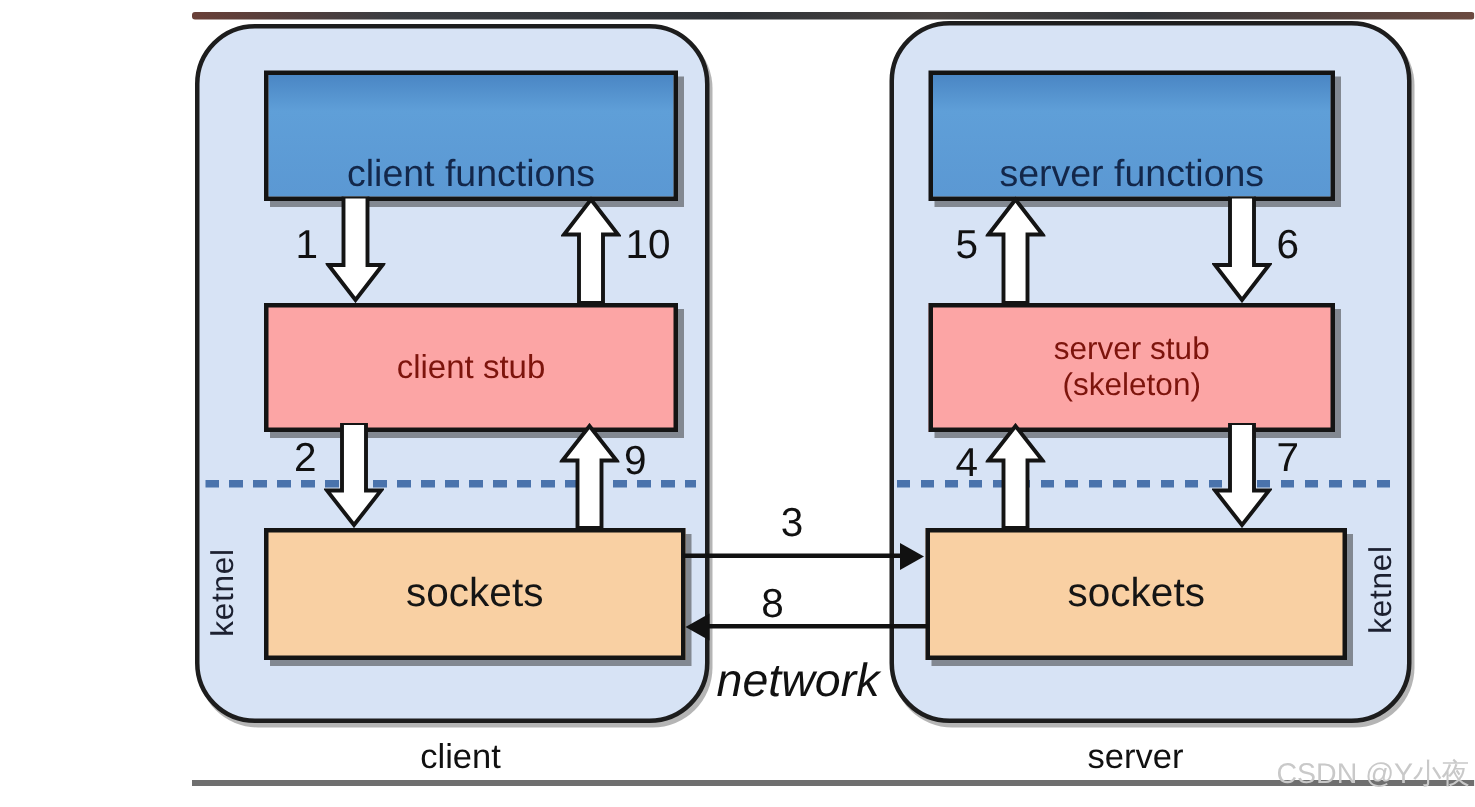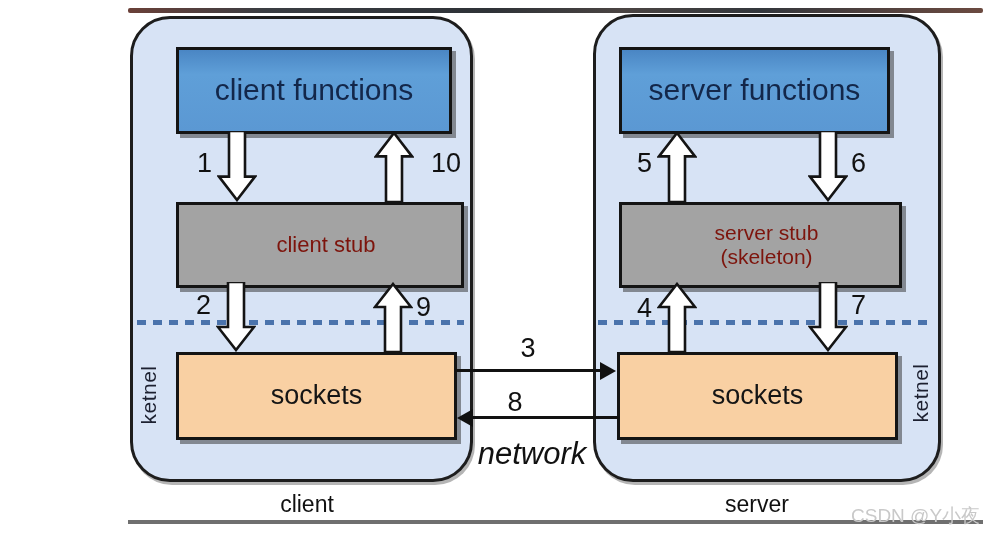--- a/index.html
+++ b/index.html
@@ -27,22 +27,22 @@
     background:repeating-linear-gradient(90deg,#4a73ac 0 9px,transparent 9px 16px);
   }
   .dash-client{left:137px;top:320px;width:327px;}
   .dash-server{left:598px;top:320px;width:333px;}
   
   .box{
     border:3px solid #141414;box-shadow:4px 4px 0 rgba(45,45,45,.5);
     display:flex;align-items:center;justify-content:center;flex-direction:column;
     z-index:3;text-align:center;line-height:1.15;
   }
-  .box-functions{background:linear-gradient(180deg,#4a86c4,#5f9fd8 30%,#5b98d3);color:#13274a;font-size:30px;}
-  .box-stub{background:#a3a3a3;color:#7d140c;font-size:22px;padding-left:12px;}
+  .box-functions{background:linear-gradient(180deg,#4a86c4,#5f9fd8 30%,#5b98d3);color:#13274a;font-size:25px;justify-content:flex-end;}
+  .box-stub{background:#fca5a5;color:#7d140c;font-size:22px;}
   .box-sockets{background:#f9d0a3;color:#151515;font-size:27px;}
   .cfun{left:176px;top:47px;width:270px;height:81px;}
   .sfun{left:619px;top:47px;width:265px;height:81px;}
   .cstub{left:176px;top:202px;width:270px;height:80px;}
   .sstub{left:619px;top:202px;width:265px;height:80px;font-size:21px;}
   .csock{left:176px;top:352px;width:275px;height:82px;}
   .ssock{left:617px;top:352px;width:275px;height:82px;}
   
   .barrow{position:absolute;width:40px;z-index:4;overflow:visible;}
   
@@ -128,21 +128,21 @@
       <use href="#block-arrow-down"></use>
     </svg>
   <svg class="barrow" style="left:657px;top:282px;height:70px">
       <use href="#block-arrow-up"></use>
     </svg>
   <svg class="barrow" style="left:808px;top:282px;height:70px">
       <use href="#block-arrow-down"></use>
     </svg>
 
   <div class="abs num num-r" style="left:186px;top:148px">1</div>
-  <div class="abs num" style="left:431px;top:148px">10</div>
+  <div class="abs num" style="left:417px;top:148px">10</div>
   <div class="abs num num-r" style="left:185px;top:290px">2</div>
   <div class="abs num" style="left:416px;top:292px">9</div>
 
   <div class="abs num num-r" style="left:626px;top:148px">5</div>
   <div class="abs num" style="left:851px;top:148px">6</div>
   <div class="abs num num-r" style="left:626px;top:293px">4</div>
   <div class="abs num" style="left:851px;top:290px">7</div>
 
   <div class="abs num ctr" style="left:498px;top:333px;width:60px">3</div>
   <div class="abs hline" style="left:455px;top:369px;width:147px"></div>

